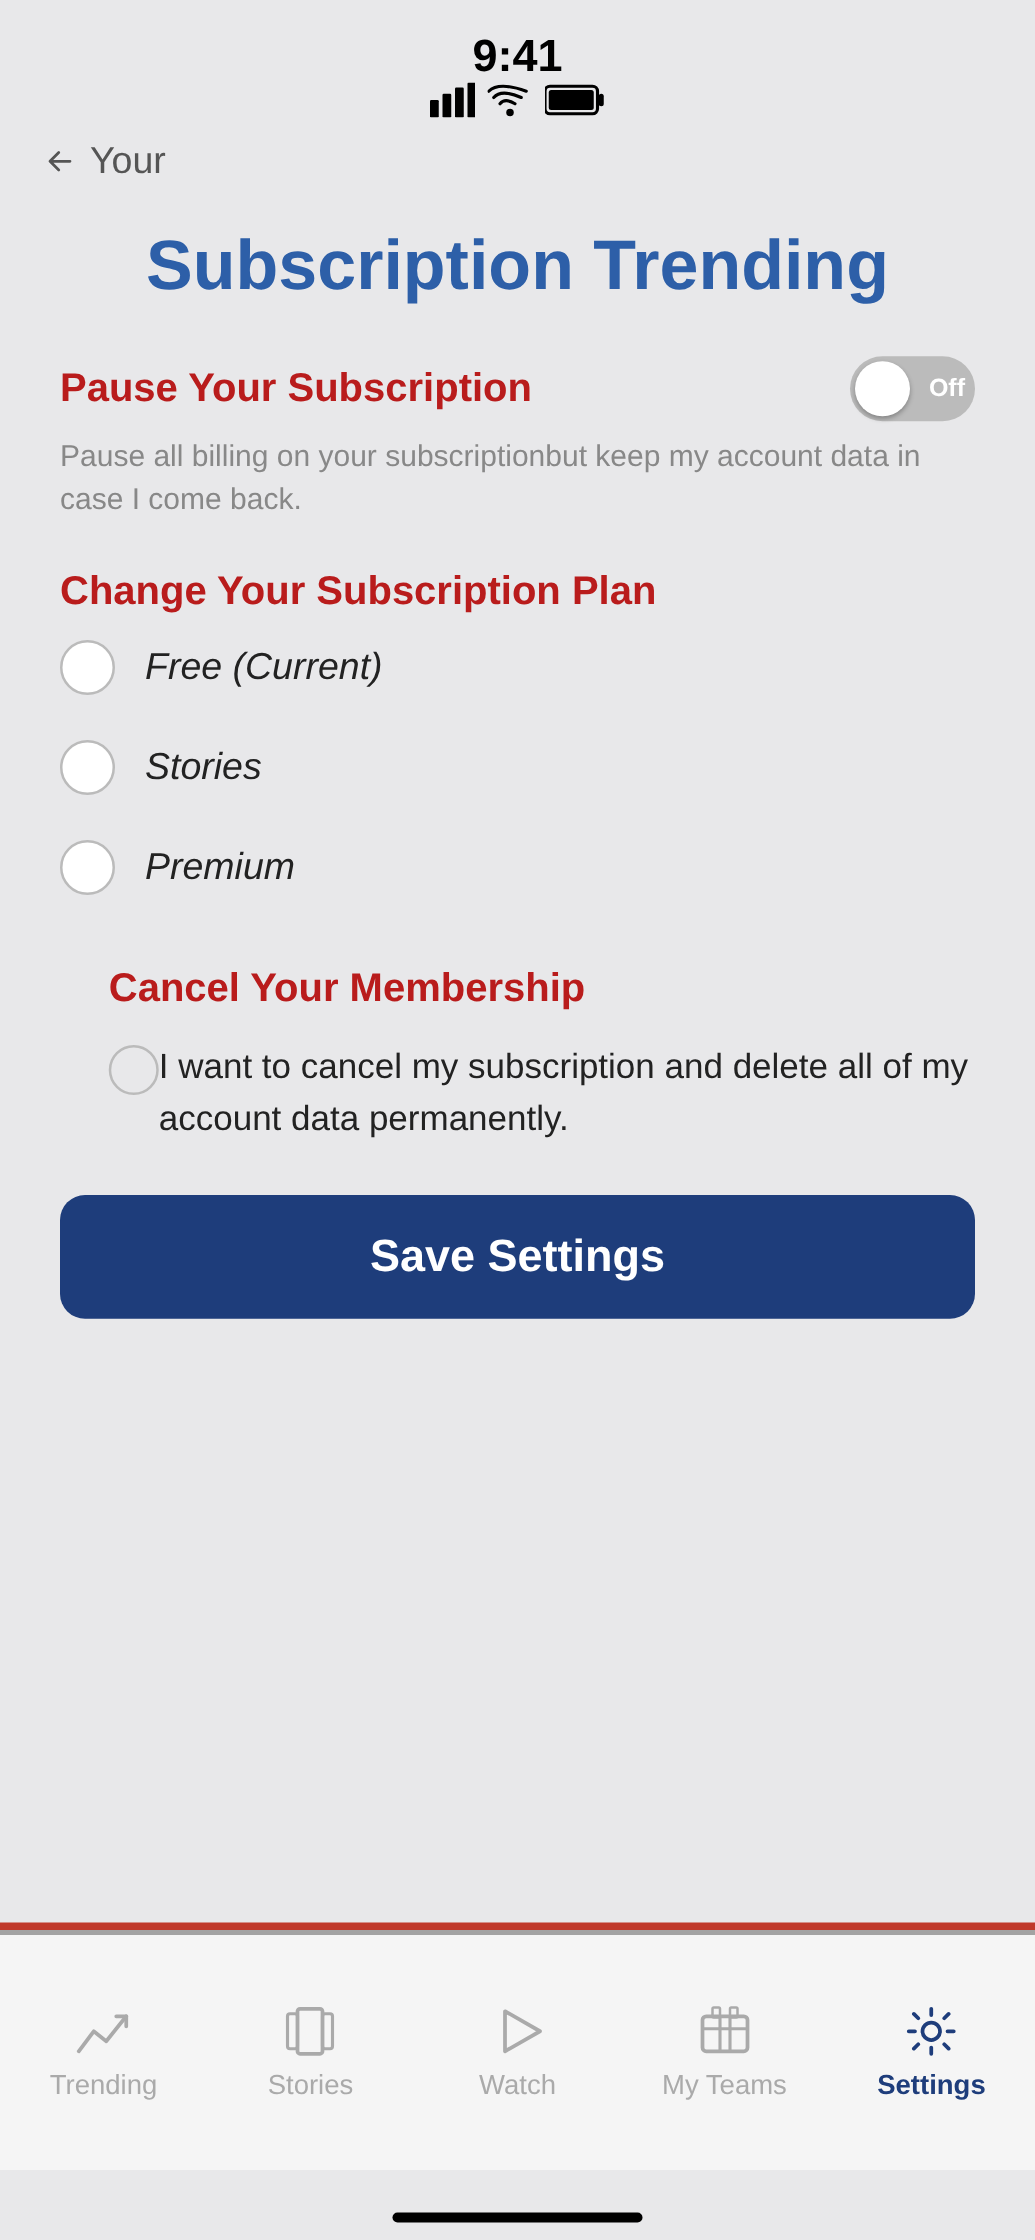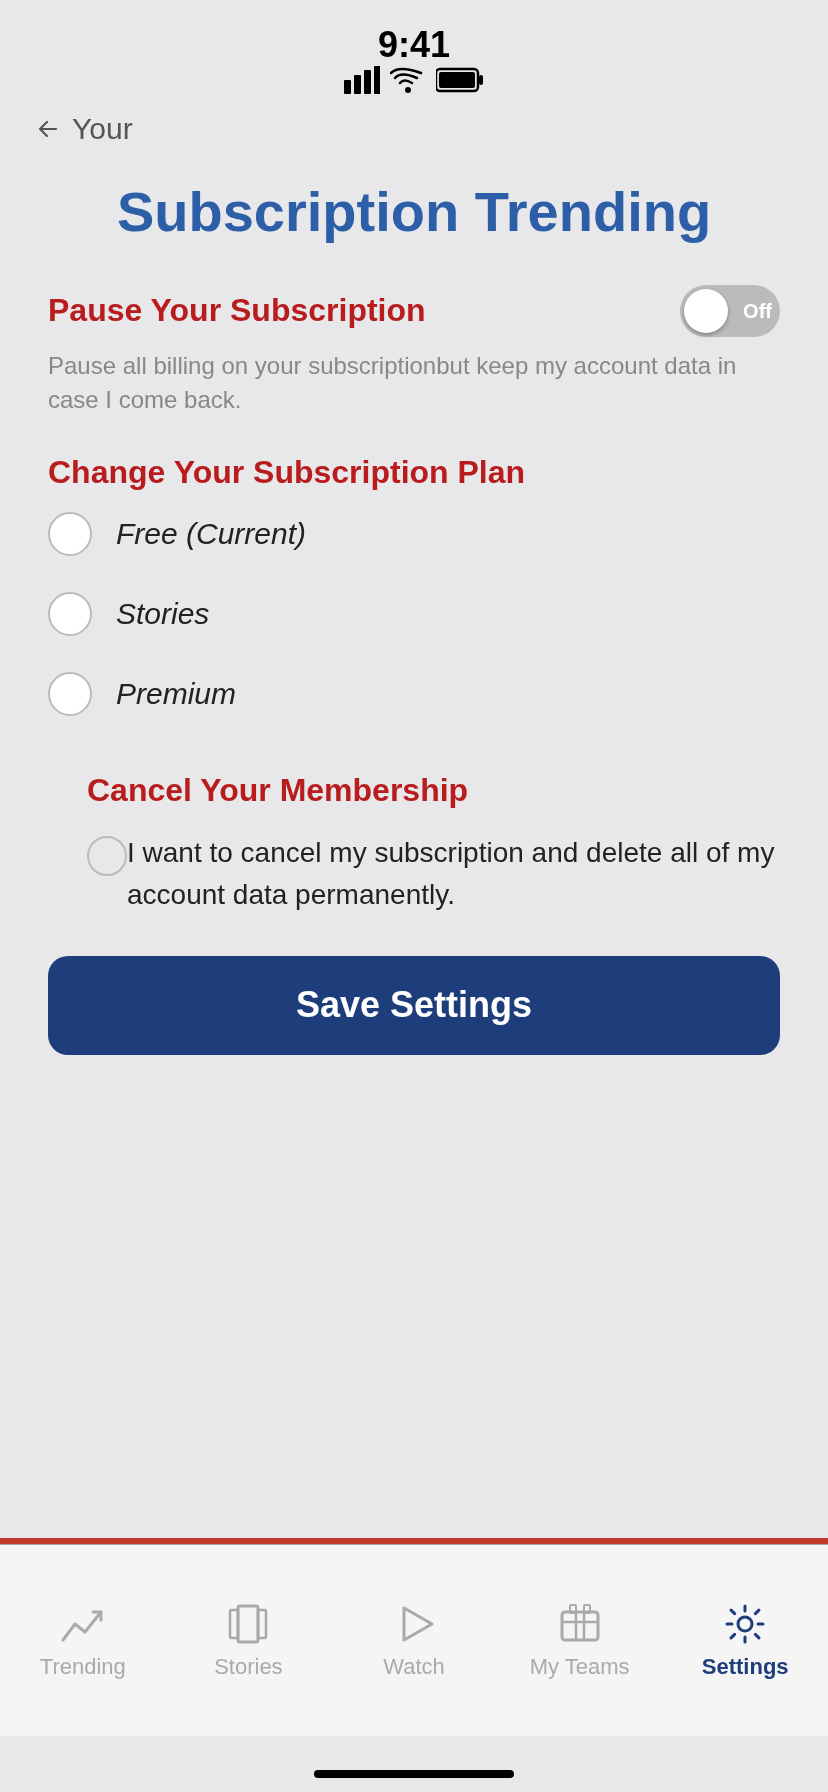--- a/index.html
+++ b/index.html
@@ -200,21 +200,21 @@
     .tab-bar {
       position: absolute;
       bottom: 56px;
       left: 0;
       width: 100%;
       height: 192px;
       background: #f5f5f5;
       display: flex;
       align-items: center;
       justify-content: space-around;
-      border-top: 1px solid #a3a3a3;
+      border-top: 4px solid #a3a3a3;
     }
     .tab-item {
       display: flex;
       flex-direction: column;
       align-items: center;
       gap: 8px;
       cursor: pointer;
       flex: 1;
     }
     .tab-label {

